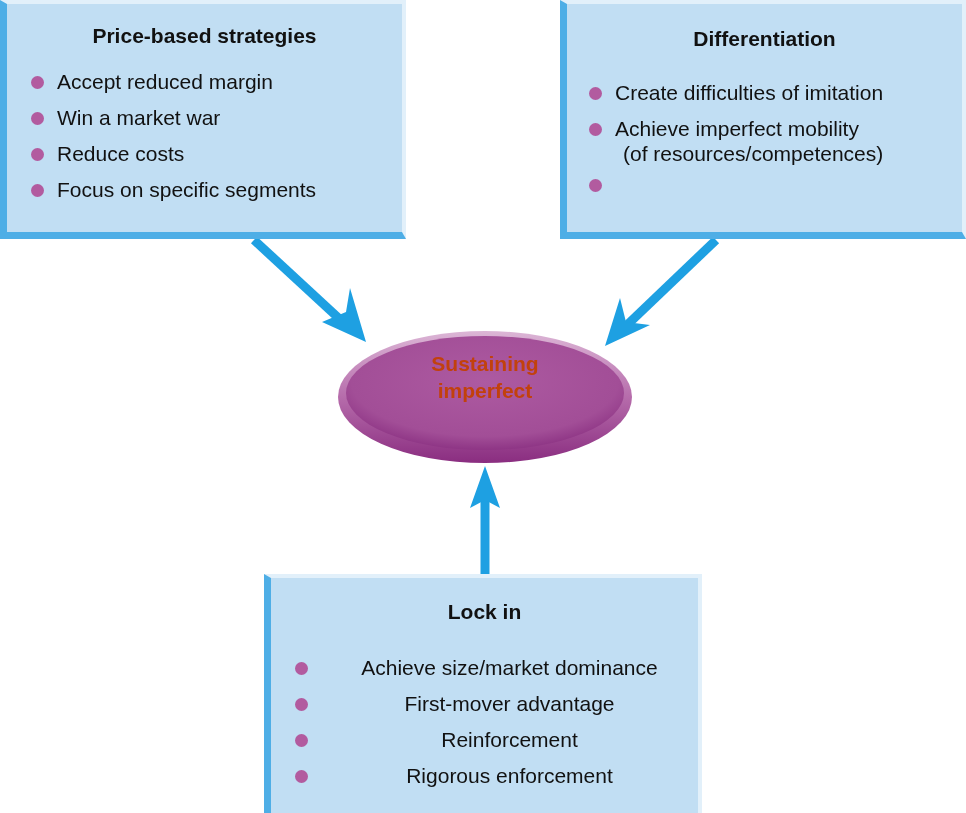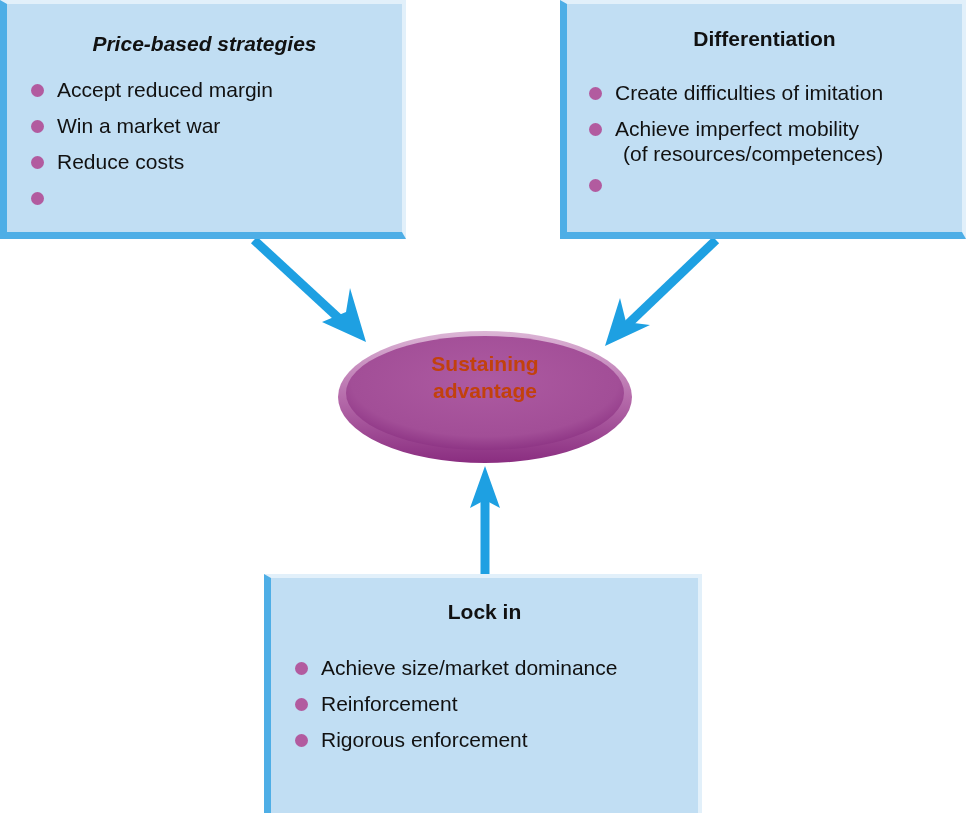--- a/index.html
+++ b/index.html
@@ -8,28 +8,28 @@
   .box { position:absolute; box-sizing:border-box; background:#c1def3;
          border-left:7px solid #4eaee6; border-bottom:7px solid #4eaee6;
          border-top:4px solid #e2f0fa; border-right:4px solid #e2f0fa; }
   .box .title { font-weight:bold; font-size:21px; color:#111; text-align:center; }
   .box ul { list-style:none; margin:0; padding:0; }
   .box li { position:relative; font-size:21px; color:#111; line-height:36px; padding-left:26px; }
   .box li .dot { position:absolute; left:0; top:12px; width:13px; height:13px;
                  border-radius:50%; background:#b25b9f; }
   .box li .cont { display:block; line-height:26px; margin-top:-6px;margin-left:8px; }
   #box-price { left:0; top:0; width:406px; height:239px; }
-  #box-price .title { padding-top:28px;font-style:italic; }
+  #box-price .title { padding-top:20px; }
   #box-price ul { margin-top:16px; margin-left:24px; }
   #box-diff { left:560px; top:0; width:406px; height:239px; }
   #box-diff .title { padding-top:23px; }
   #box-diff ul { margin-top:24px; margin-left:22px; }
   #box-lock { left:264px; top:574px; width:438px; height:271px; }
   #box-lock .title { padding-top:22px; }
-  #box-lock ul { margin-top:26px; margin-left:24px; }
+  #box-lock ul { margin-top:26px; margin-left:24px;text-align:center; }
   svg#arrows { position:absolute; left:0; top:0; }
   .ellipse-text { position:absolute; left:340px; top:350px; width:290px; text-align:center;
                   color:#c2410c; font-weight:bold; font-size:21px; line-height:27px; }
 </style>
 </head>
 <body>
 
 <svg id="arrows" width="966" height="813">
   <defs>
     <radialGradient id="ellGrad" cx="50%" cy="40%" r="60%">
@@ -60,42 +60,43 @@
   </g>
 
   <g>
     <ellipse cx="485" cy="397" rx="147" ry="66" fill="url(#rimGrad)"></ellipse>
     <ellipse cx="485" cy="393" rx="139" ry="57" fill="url(#ellGrad)"></ellipse>
   </g>
 </svg>
 
 <div class="ellipse-text">
   <div>Sustaining</div>
-  <div>advantage</div>
+  <div>imperfect</div>
 </div>
 
 <div class="box" id="box-price">
   <div class="title">Price-based strategies</div>
   <ul>
     <li><span class="dot"></span><span>Accept reduced margin</span></li>
     <li><span class="dot"></span><span>Win a market war</span></li>
     <li><span class="dot"></span><span>Reduce costs</span></li>
-    <li><span class="dot"></span></li>
+    <li><span class="dot"></span><span>Focus on specific segments</span></li>
   </ul>
 </div>
 
 <div class="box" id="box-diff">
   <div class="title">Differentiation</div>
   <ul>
     <li><span class="dot"></span><span>Create difficulties of imitation</span></li>
     <li><span class="dot"></span><span>Achieve imperfect mobility</span><span class="cont">(of resources/competences)</span></li>
     <li><span class="dot"></span></li>
   </ul>
 </div>
 
 <div class="box" id="box-lock">
   <div class="title">Lock in</div>
   <ul>
     <li><span class="dot"></span><span>Achieve size/market dominance</span></li>
+    <li><span class="dot"></span><span>First-mover advantage</span></li>
     <li><span class="dot"></span><span>Reinforcement</span></li>
     <li><span class="dot"></span><span>Rigorous enforcement</span></li>
   </ul>
 </div>
 
 </body></html>

